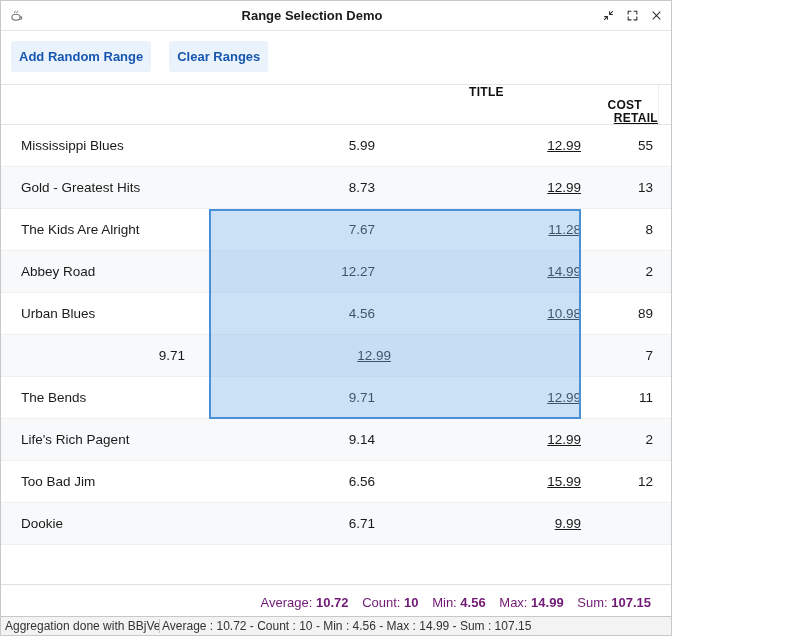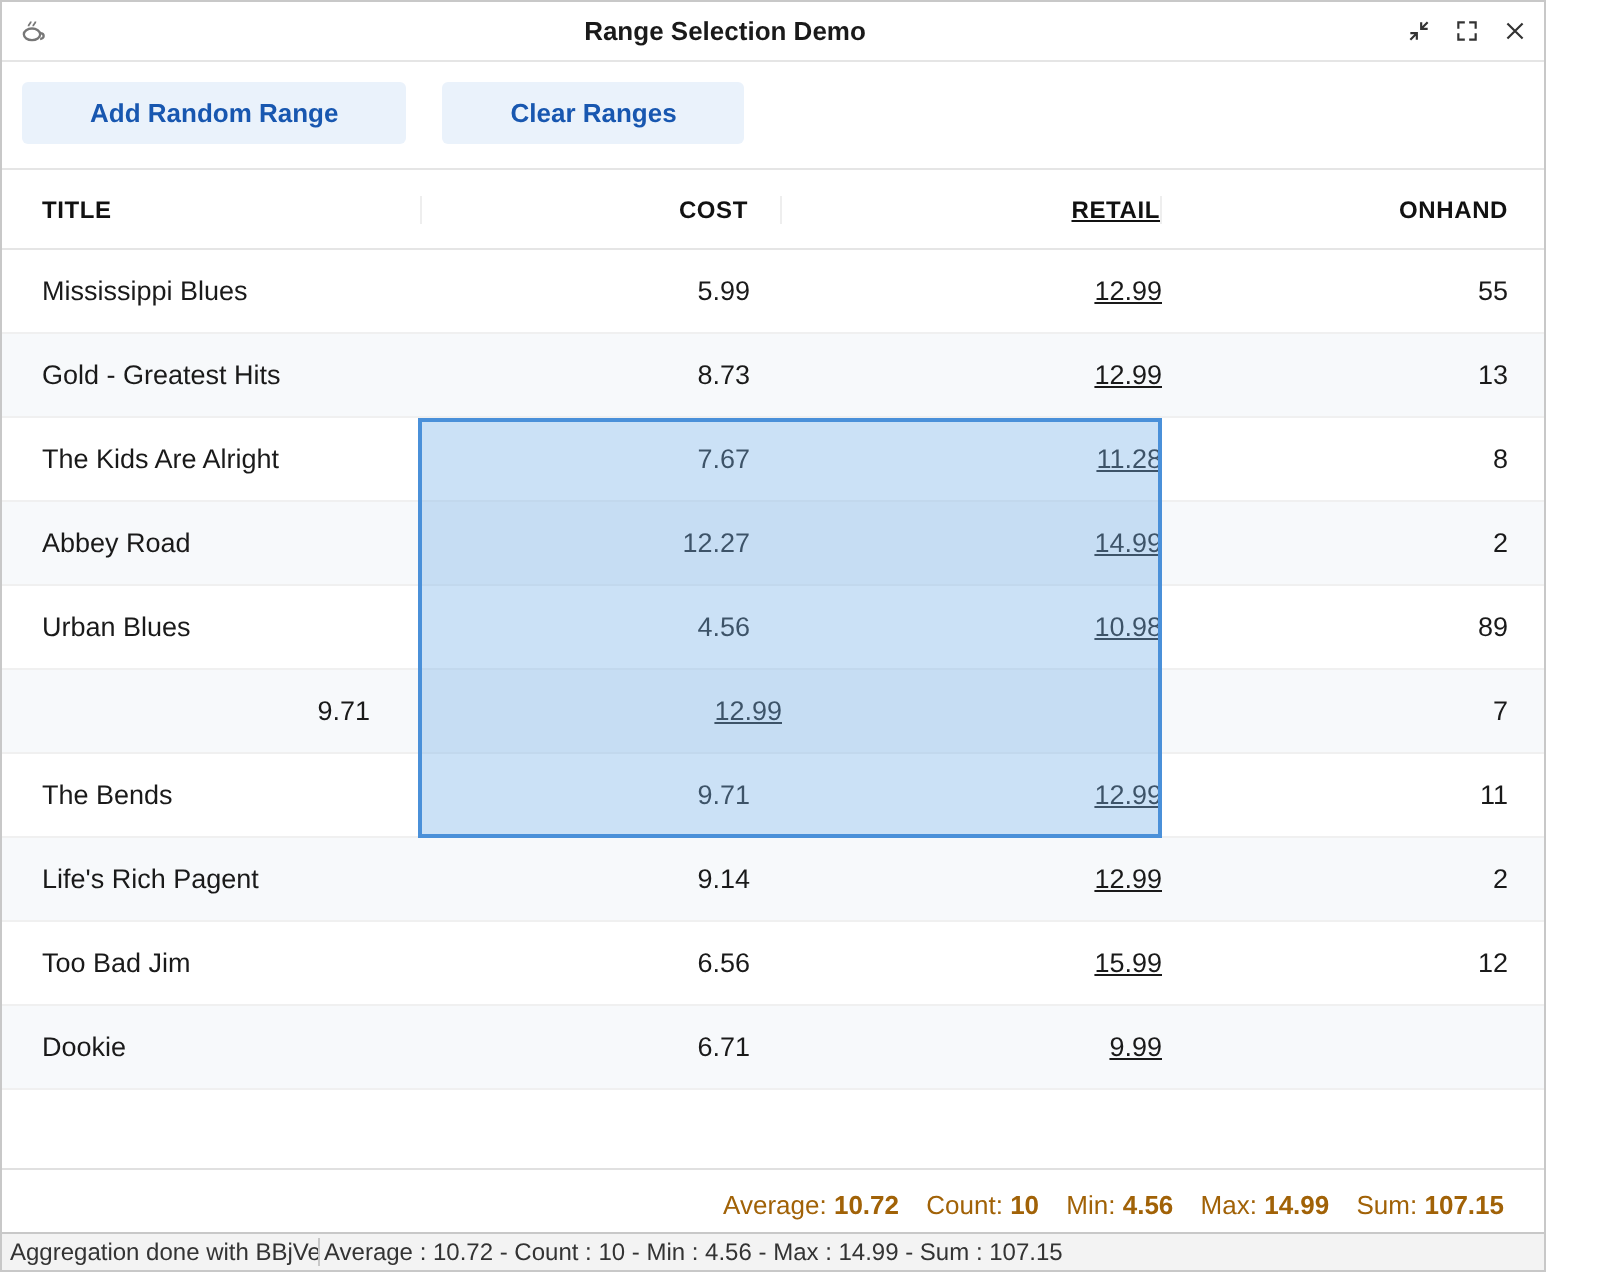--- a/index.html
+++ b/index.html
@@ -4,21 +4,21 @@
 <style>
   * { box-sizing: border-box; }
   html, body {
     margin: 0; padding: 0;
     font-family: -apple-system, BlinkMacSystemFont, "Segoe UI", Arial, sans-serif;
     font-size: 13px;
     color: #1a1a1a;
     background: #fff;
   }
   .window {
-    width: 773px;
+    width: 672px;
     height: 636px;
     border: 1px solid #c8c8c8;
     display: flex;
     flex-direction: column;
     position: relative;
   }
   .titlebar {
     height: 30px;
     display: flex;
     align-items: center;
@@ -51,21 +51,21 @@
   .toolbar {
     padding: 10px 10px 12px 10px;
     display: flex;
     gap: 18px;
   }
   .btn {
     background: #eaf2fb;
     color: #1857b0;
     border: none;
     border-radius: 3px;
-    padding: 8px 34px;
+    padding: 8px 8px;
     font-weight: 600;
     font-size: 13px;
     cursor: pointer;
   }
 
   .grid-wrap {
     flex: 1;
     position: relative;
     overflow: hidden;
     display: flex;
@@ -73,22 +73,23 @@
     border-top: 1px solid #e5e5e5;
   }
   .grid-header {
     display: flex;
     font-weight: 700;
     font-size: 12px;
     letter-spacing: 0.3px;
     color: #111;
     border-bottom: 1px solid #e5e5e5;
     height: 40px;
-    align-items: center;
+    align-items: flex-end;
     padding: 0 12px 0 20px;
+    flex-direction: column;
   }
   .col { overflow: hidden; text-overflow: ellipsis; white-space: nowrap; }
   .col-title  { width: 190px; text-align: left; }
   .col-cost   { width: 180px; text-align: right; padding-right: 16px;}
   .col-retail { width: 190px; text-align: right;  text-decoration: underline;}
   .col-onhand { flex: 1;       text-align: right; padding-right: 6px;}
 
   .grid-header .col:not(:last-child) {
     border-right: 1px solid #eee;
   }
@@ -116,21 +117,21 @@
     pointer-events: none;
     z-index: 5;
   }
   
 
   .footer {
     border-top: 1px solid #e0e0e0;
     padding: 10px 20px 6px 20px;
     text-align: right;
     font-size: 13px;
-    color: #a16207;
+    color: #701a75;
     white-space: nowrap;
   }
   .footer .label { font-weight: 400; }
   .footer .val   { font-weight: 700; margin-right: 10px; }
 
   .statusbar {
     border-top: 1px solid #c8c8c8;
     background: #f3f3f3;
     font-size: 12px;
     color: #333;

